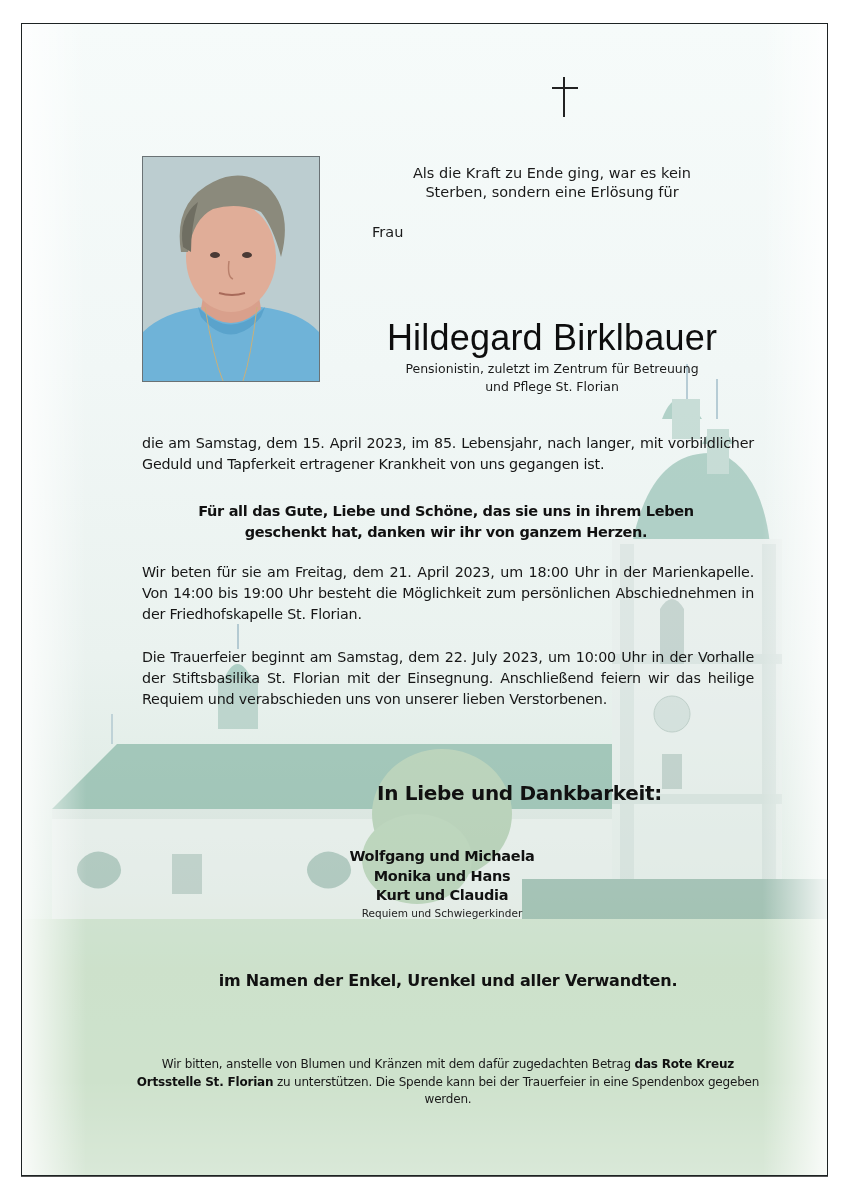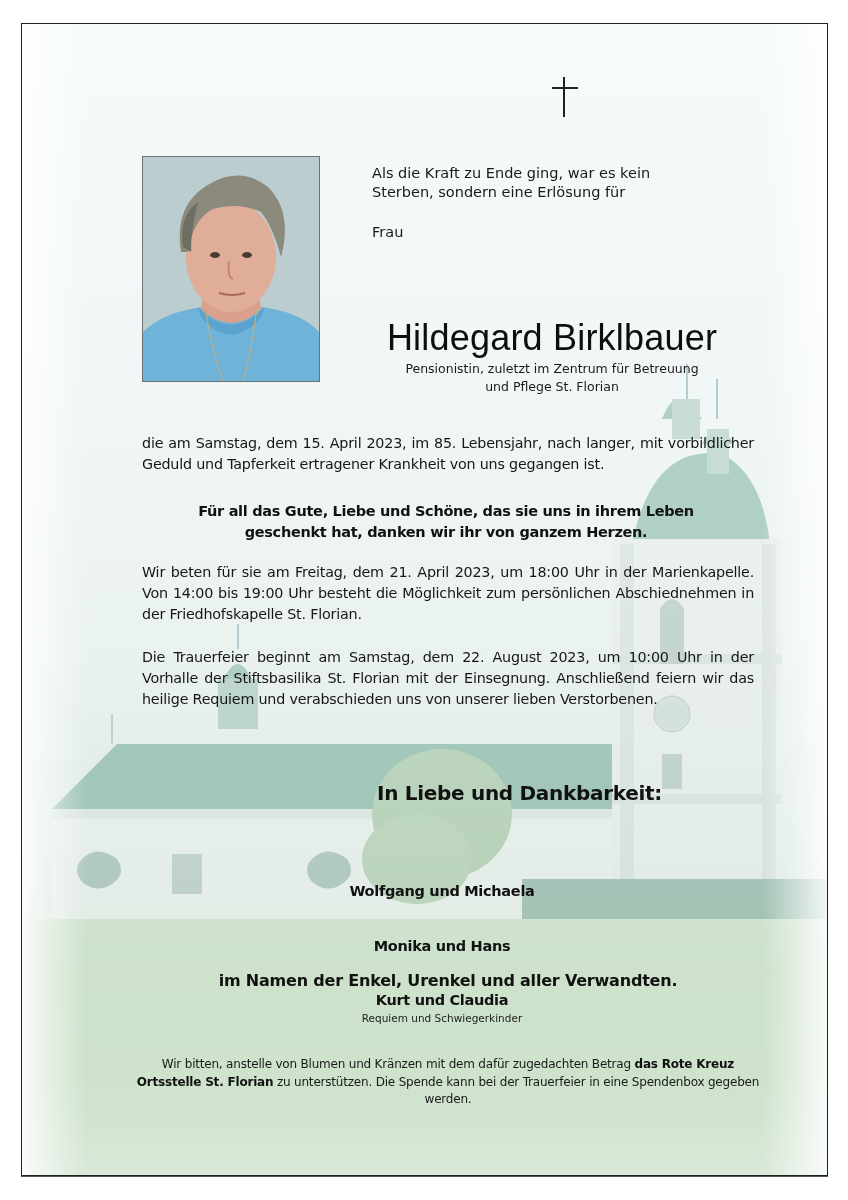--- a/index.html
+++ b/index.html
@@ -90,21 +90,21 @@
       border: 1px solid #6a7275;
       overflow: hidden;
       background: linear-gradient(180deg, #bfd0d3 0%, #b4c6c9 60%, #a9bec2 100%);
     }
 
     .intro {
       position: absolute;
       left: 350px;
       top: 140px;
       width: 360px;
-      text-align: left;
+      text-align: center;
       font-family: "DejaVu Sans", sans-serif;
       font-size: 14.5px;
       line-height: 19px;
       color: #1a1a1a;
     }
     .frau {
       position: absolute;
       left: 350px;
       top: 200px;
       width: 360px;
@@ -185,21 +185,20 @@
       width: 440px;
       text-align: center;
     }
     .family .fam-name {
       display: block;
       font-size: 14.5px;
       line-height: 19.5px;
       font-weight: bold;
       color: #111;
       letter-spacing: -0.3px;
-      margin-top: 35px;
     }
     .family .fam-rel {
       display: block;
       font-size: 10.5px;
       line-height: 15px;
       color: #222;
     }
 
     .relatives {
       position: absolute;
@@ -356,21 +355,21 @@
 
     <div class="para p1">die am Samstag, dem 15. April 2023, im 85. Lebensjahr, nach langer, mit vorbildlicher Geduld und Tapferkeit ertragener Krankheit von uns gegangen ist.</div>
 
     <div class="thanks">
       <div>Für all das Gute, Liebe und Schöne, das sie uns in ihrem Leben</div>
       <div>geschenkt hat, danken wir ihr von ganzem Herzen.</div>
     </div>
 
     <div class="para p3">Wir beten für sie am Freitag, dem 21. April 2023, um 18:00 Uhr in der Marienkapelle. Von 14:00 bis 19:00 Uhr besteht die Möglichkeit zum persönlichen Abschiednehmen in der Friedhofskapelle St. Florian.</div>
 
-    <div class="para p4">Die Trauerfeier beginnt am Samstag, dem 22. August 2023, um 10:00 Uhr in der Vorhalle der Stiftsbasilika St. Florian mit der Einsegnung. Anschließend feiern wir das heilige Requiem und verabschieden uns von unserer lieben Verstorbenen.</div>
+    <div class="para p4">Die Trauerfeier beginnt am Samstag, dem 22. July 2023, um 10:00 Uhr in der Vorhalle der Stiftsbasilika St. Florian mit der Einsegnung. Anschließend feiern wir das heilige Requiem und verabschieden uns von unserer lieben Verstorbenen.</div>
 
     <div class="love">In Liebe und Dankbarkeit:</div>
 
     <div class="family">
       <span class="fam-name">Wolfgang und Michaela</span>
       <span class="fam-name">Monika und Hans</span>
       <span class="fam-name">Kurt und Claudia</span>
       <span class="fam-rel">Requiem und Schwiegerkinder</span>
     </div>
 

